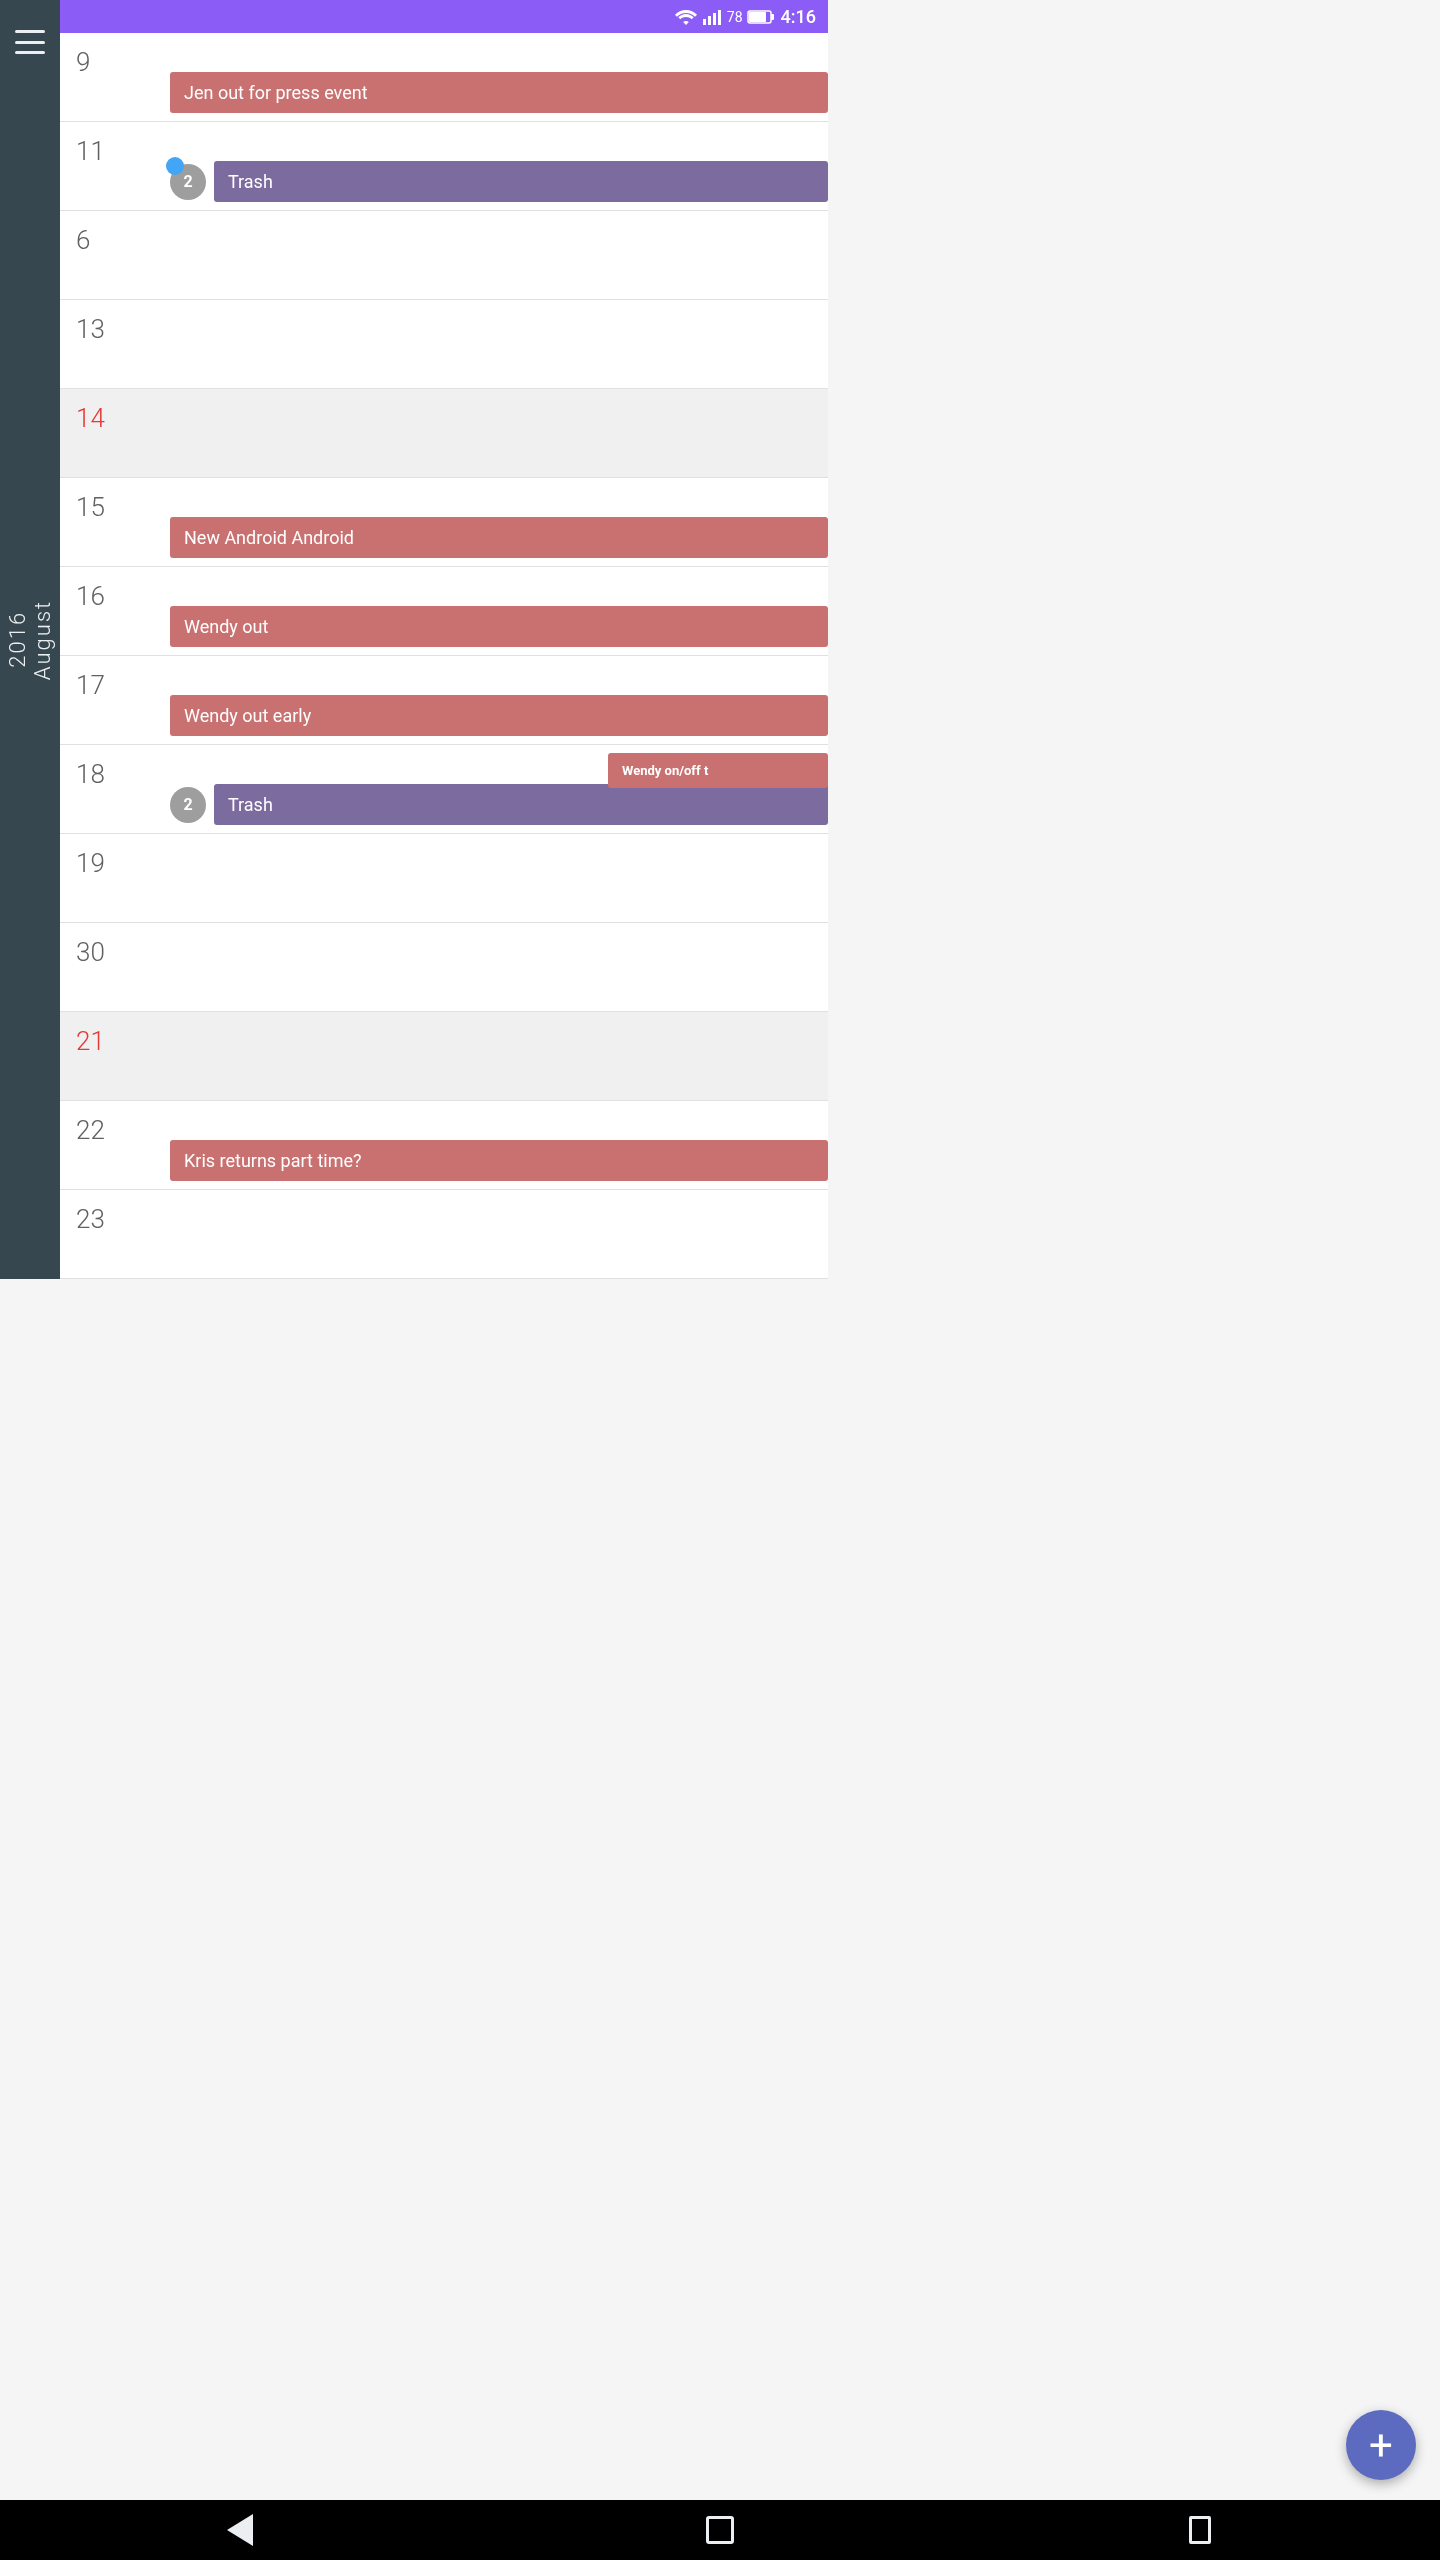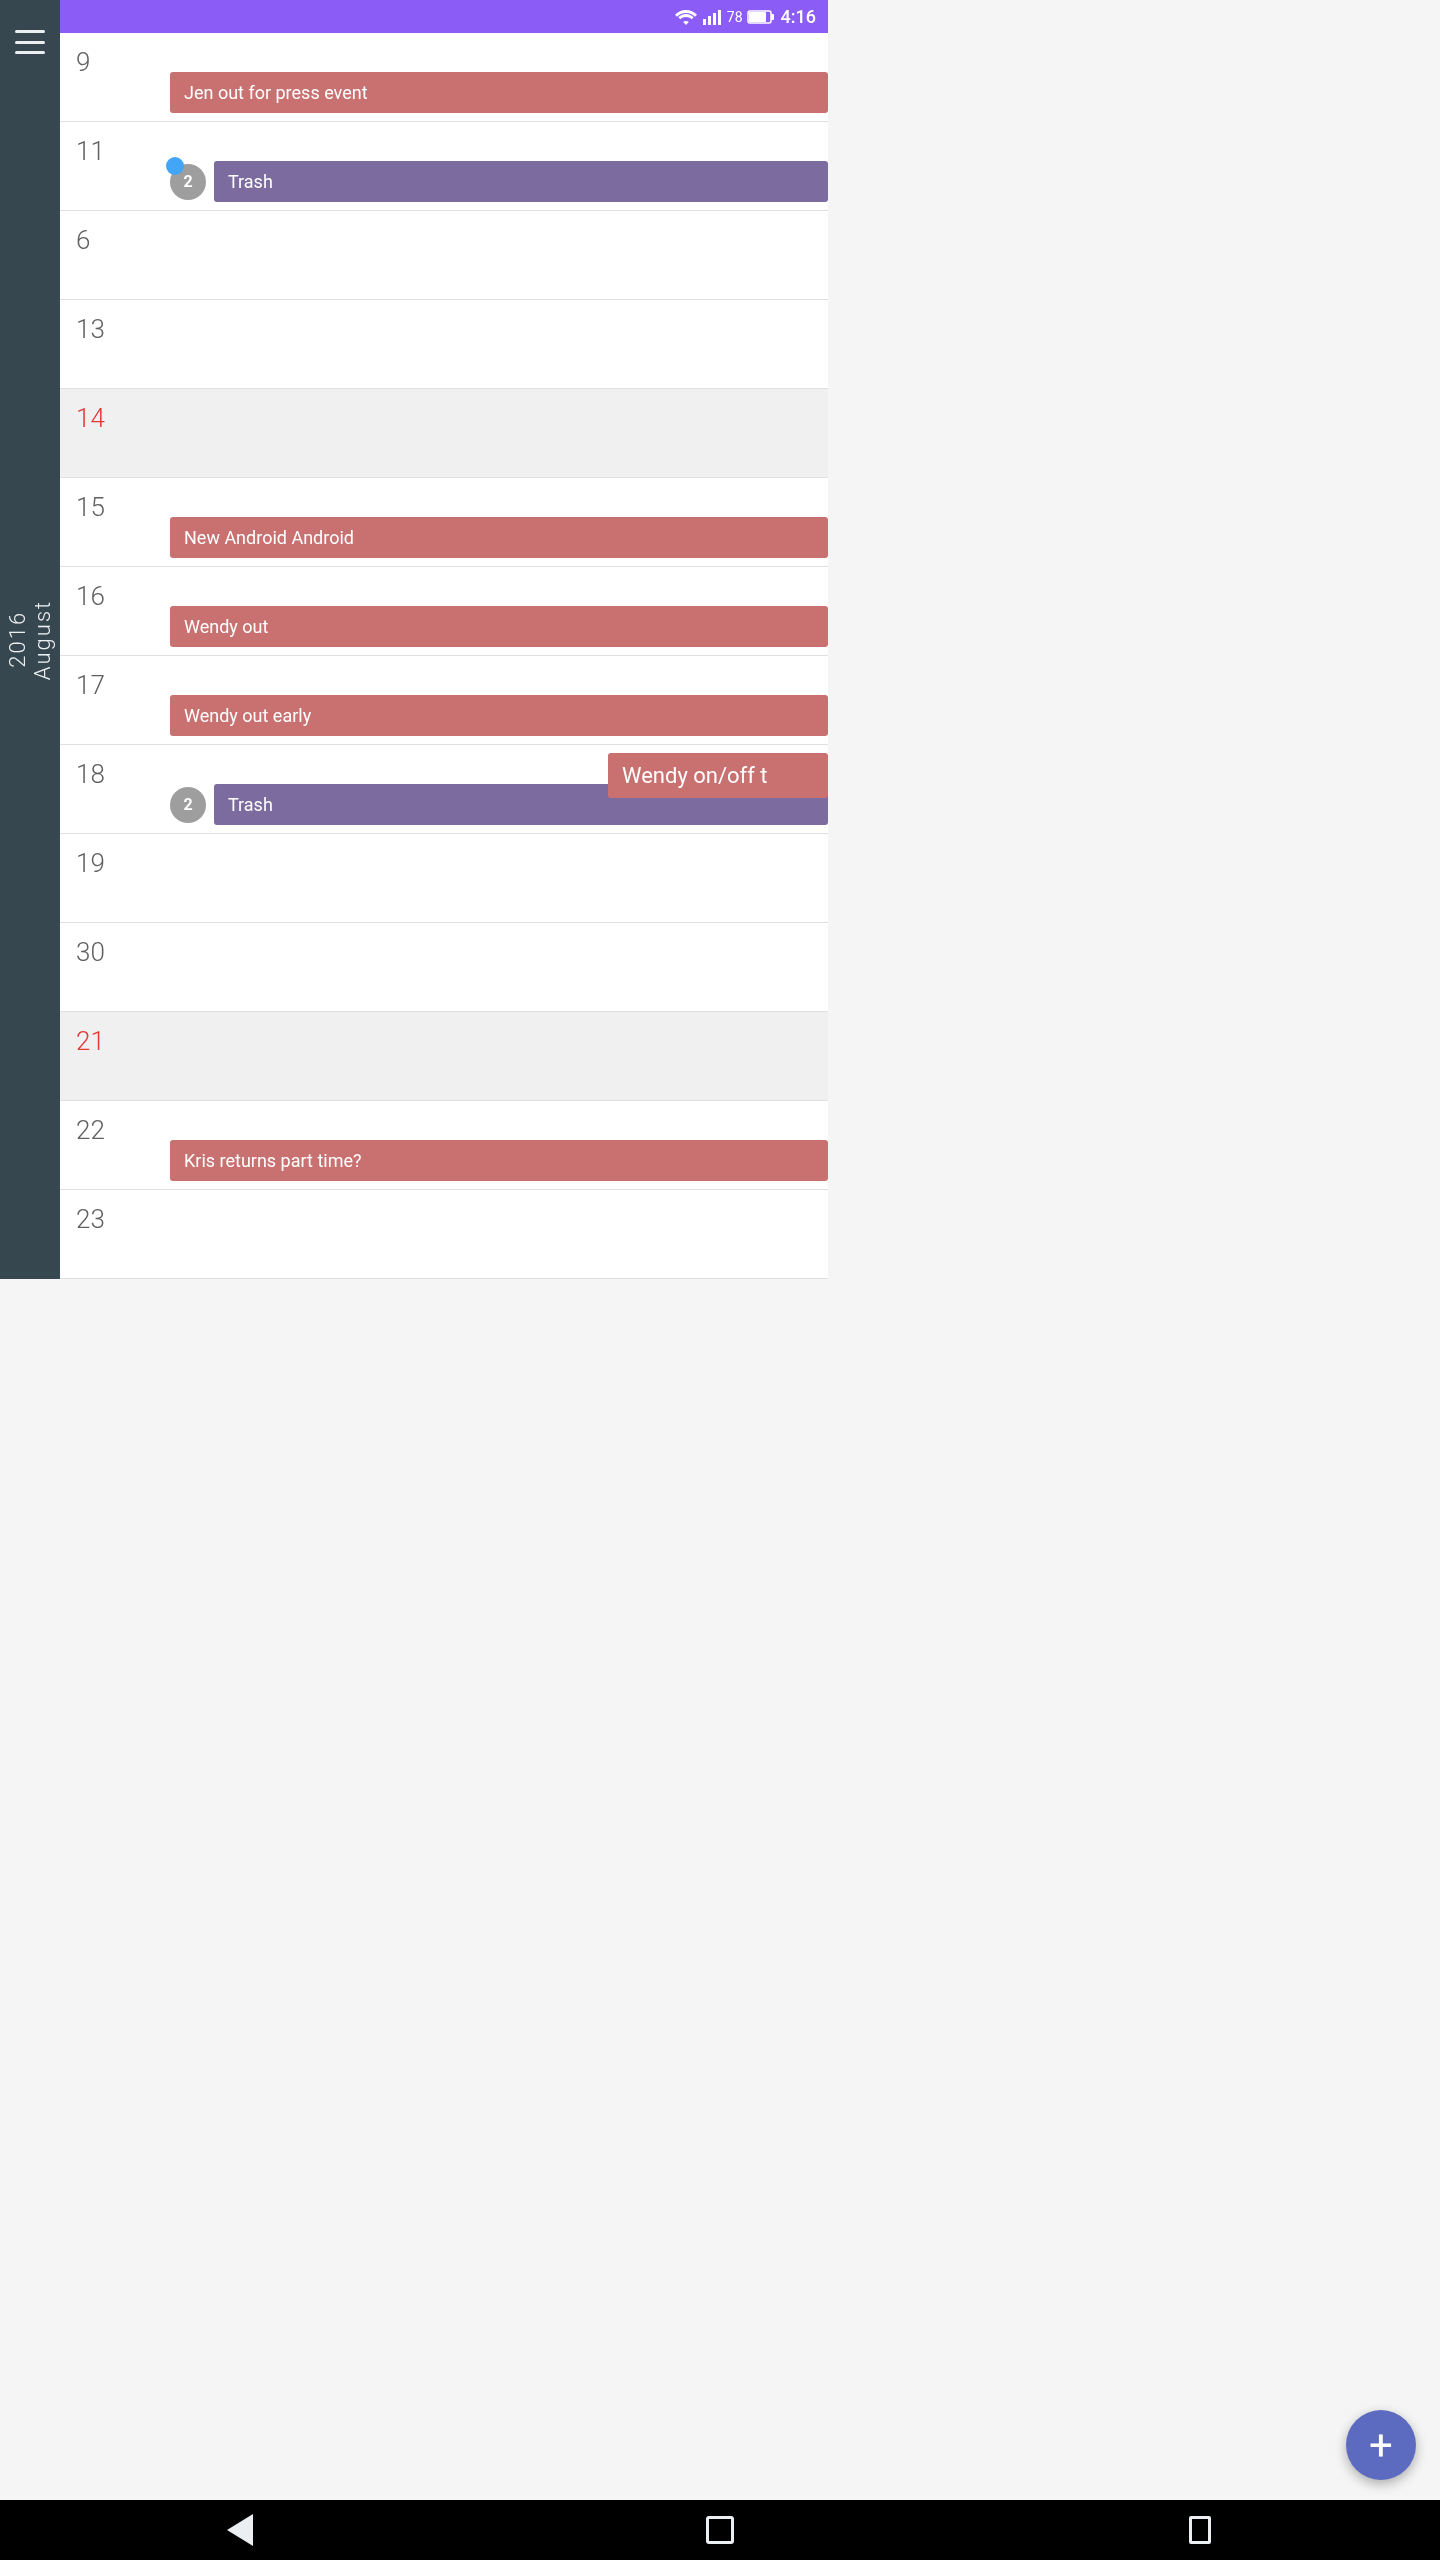--- a/index.html
+++ b/index.html
@@ -195,22 +195,22 @@
       position: absolute;
       top: -4px;
       left: -4px;
     }
 
     .wendy-on-off {
       background: #c97070;
       color: #fff;
       border-radius: 3px;
       padding: 10px 14px;
-      font-size: 22px;
-      font-weight: 400;
+      font-size: 13px;
+      font-weight: 700;
       white-space: nowrap;
       overflow: hidden;
       text-overflow: ellipsis;
       position: absolute;
       right: 0;
       top: 8px;
       width: 220px;
     }
 
     .fab-button {

